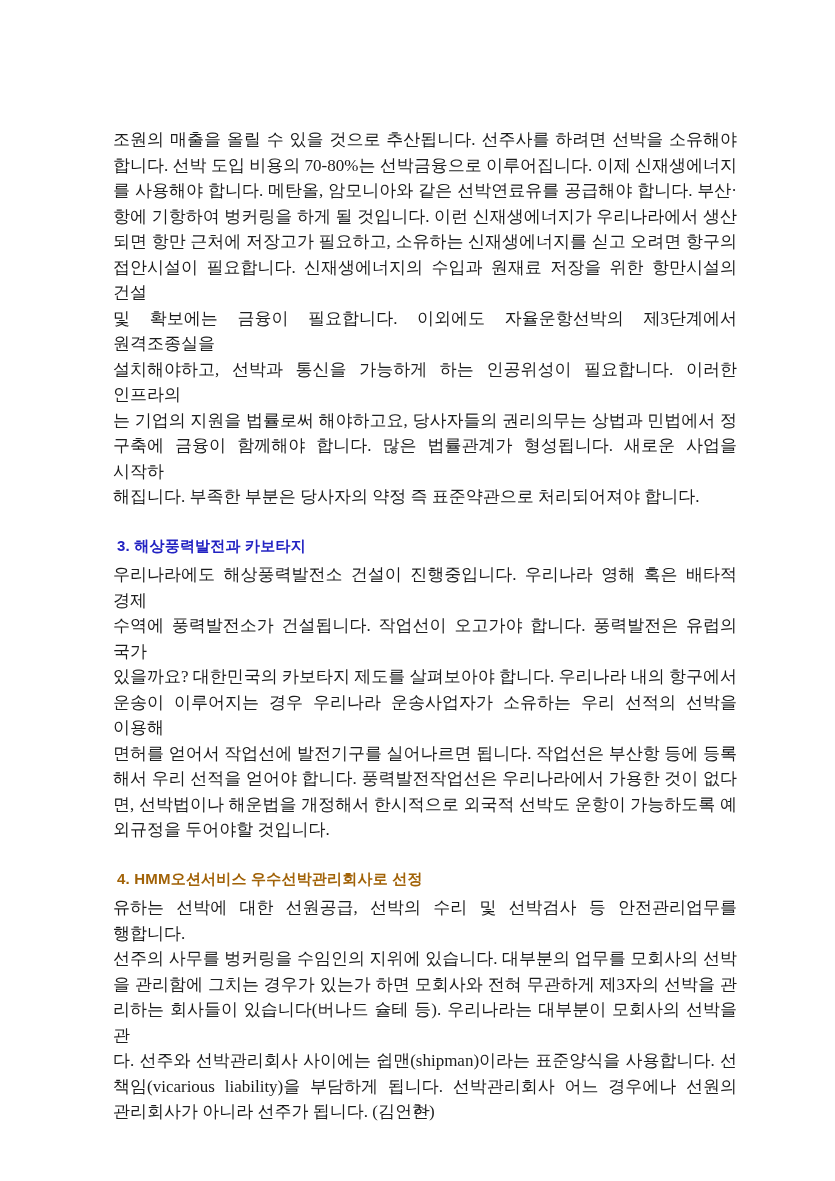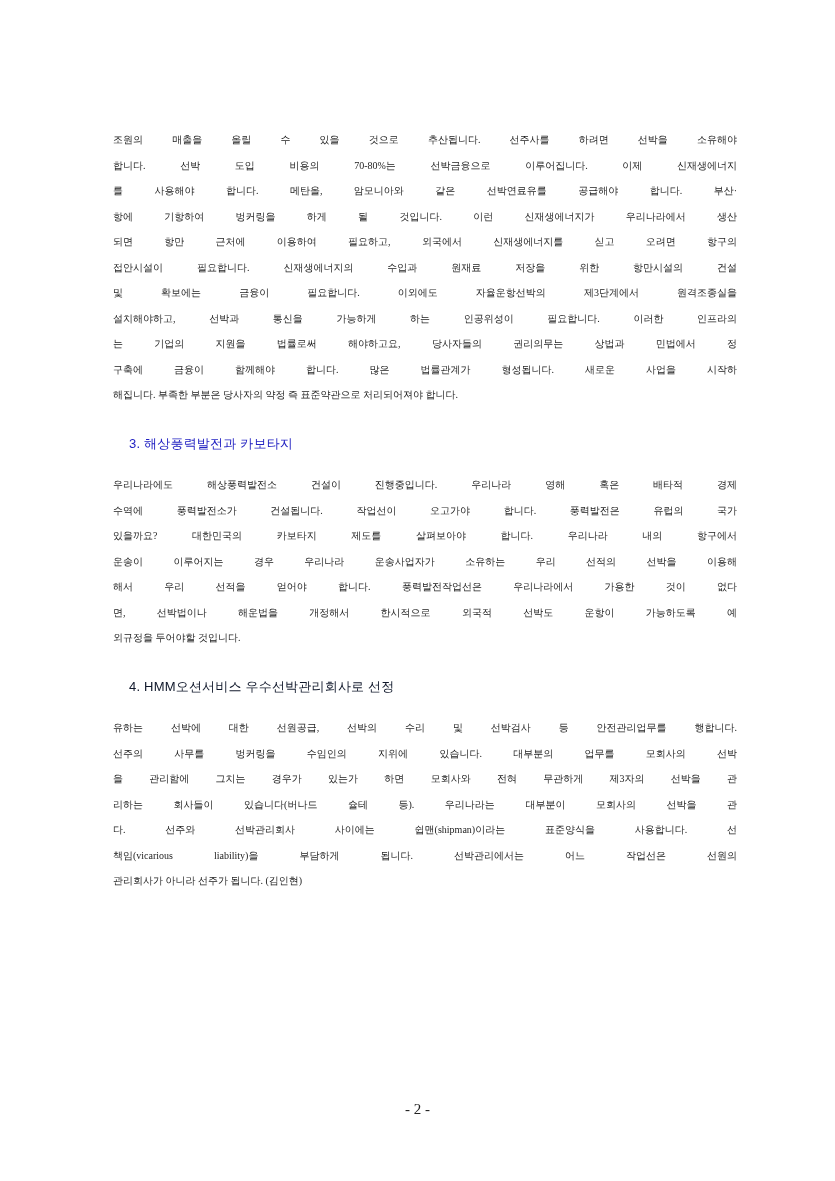--- a/index.html
+++ b/index.html
@@ -19,35 +19,35 @@
   .content {
     position: absolute;
     left: 113px;
     top: 127px;
     width: 624px;
   }
   .para {
     margin: 0 0 23px 0;
   }
   .line {
-    font-size: 10px;
+    font-size: 17px;
     line-height: 25.5px;
     text-align: justify;
     text-align-last: justify;
     word-break: keep-all;
   }
   .line.last {
     text-align-last: left;
   }
   .heading {
-    margin: 16px;
+    margin: 4px;
     font-family: "Liberation Sans", "DejaVu Sans", sans-serif;
-    font-size: 13px;
+    font-size: 15px;
     line-height: 25.5px;
-    font-weight: 400;
+    font-weight: 700;
     letter-spacing: 0.2px;
   }
   .page-number {
     position: absolute;
     left: 0;
     right: 0;
     top: 1098px;
     text-align: center;
     font-size: 15px;
     line-height: 22px;
@@ -59,49 +59,50 @@
 <body>
 
 <div class="page">
   <main class="content">
 
     <section class="para">
         <div class="line">조원의 매출을 올릴 수 있을 것으로 추산됩니다. 선주사를 하려면 선박을 소유해야</div>
         <div class="line">합니다. 선박 도입 비용의 70-80%는 선박금융으로 이루어집니다. 이제 신재생에너지</div>
         <div class="line">를 사용해야 합니다. 메탄올, 암모니아와 같은 선박연료유를 공급해야 합니다. 부산·</div>
         <div class="line">항에 기항하여 벙커링을 하게 될 것입니다. 이런 신재생에너지가 우리나라에서 생산</div>
-        <div class="line">되면 항만 근처에 이용하여 필요하고, 외국에서 신재생에너지를 싣고 오려면 항구의</div>
+        <div class="line">되면 항만 근처에 저장고가 필요하고, 소유하는 신재생에너지를 싣고 오려면 항구의</div>
         <div class="line">접안시설이 필요합니다. 신재생에너지의 수입과 원재료 저장을 위한 항만시설의 건설</div>
         <div class="line">및 확보에는 금융이 필요합니다. 이외에도 자율운항선박의 제3단계에서 원격조종실을</div>
         <div class="line">설치해야하고, 선박과 통신을 가능하게 하는 인공위성이 필요합니다. 이러한 인프라의</div>
         <div class="line">는 기업의 지원을 법률로써 해야하고요, 당사자들의 권리의무는 상법과 민법에서 정</div>
         <div class="line">구축에 금융이 함께해야 합니다. 많은 법률관계가 형성됩니다. 새로운 사업을 시작하</div>
         <div class="line last">해집니다. 부족한 부분은 당사자의 약정 즉 표준약관으로 처리되어져야 합니다.</div>
       </section>
 
     <h2 class="heading" style="color: rgb(34, 34, 194);">3. 해상풍력발전과 카보타지</h2>
 
     <section class="para">
         <div class="line">우리나라에도 해상풍력발전소 건설이 진행중입니다. 우리나라 영해 혹은 배타적 경제</div>
         <div class="line">수역에 풍력발전소가 건설됩니다. 작업선이 오고가야 합니다. 풍력발전은 유럽의 국가</div>
         <div class="line">있을까요? 대한민국의 카보타지 제도를 살펴보아야 합니다. 우리나라 내의 항구에서</div>
         <div class="line">운송이 이루어지는 경우 우리나라 운송사업자가 소유하는 우리 선적의 선박을 이용해</div>
+        <div class="line">면허를 얻어서 작업선에 발전기구를 실어나르면 됩니다. 작업선은 부산항 등에 등록</div>
         <div class="line">해서 우리 선적을 얻어야 합니다. 풍력발전작업선은 우리나라에서 가용한 것이 없다</div>
         <div class="line">면, 선박법이나 해운법을 개정해서 한시적으로 외국적 선박도 운항이 가능하도록 예</div>
         <div class="line last">외규정을 두어야할 것입니다.</div>
       </section>
 
-    <h2 class="heading" style="color: #0f172a;">4. HMM오션서비스 우수선박관리회사로 선정</h2>
+    <h2 class="heading" style="color: #a16207;">4. HMM오션서비스 우수선박관리회사로 선정</h2>
 
     <section class="para">
         <div class="line">유하는 선박에 대한 선원공급, 선박의 수리 및 선박검사 등 안전관리업무를 행합니다.</div>
         <div class="line">선주의 사무를 벙커링을 수임인의 지위에 있습니다. 대부분의 업무를 모회사의 선박</div>
         <div class="line">을 관리함에 그치는 경우가 있는가 하면 모회사와 전혀 무관하게 제3자의 선박을 관</div>
         <div class="line">리하는 회사들이 있습니다(버나드 슐테 등). 우리나라는 대부분이 모회사의 선박을 관</div>
         <div class="line">다. 선주와 선박관리회사 사이에는 쉽맨(shipman)이라는 표준양식을 사용합니다. 선</div>
-        <div class="line">책임(vicarious liability)을 부담하게 됩니다. 선박관리에서는 어느 작업선은 선원의</div>
+        <div class="line">책임(vicarious liability)을 부담하게 됩니다. 선박관리회사 어느 경우에나 선원의</div>
         <div class="line last">관리회사가 아니라 선주가 됩니다. (김인현)</div>
       </section>
 
   </main>
 
   <footer class="page-number">- 2 -</footer>
 </div>
 
 </body></html>

